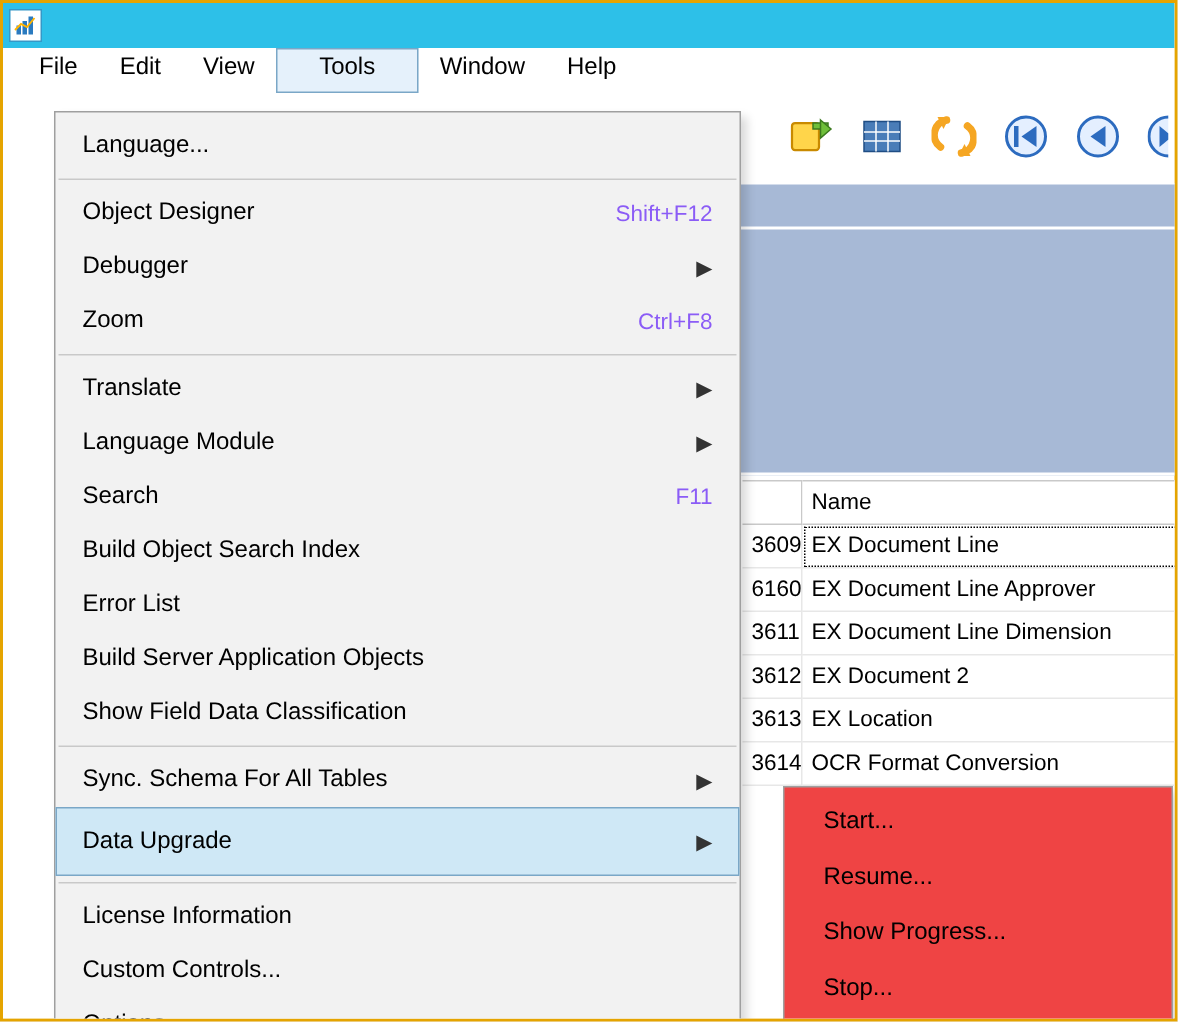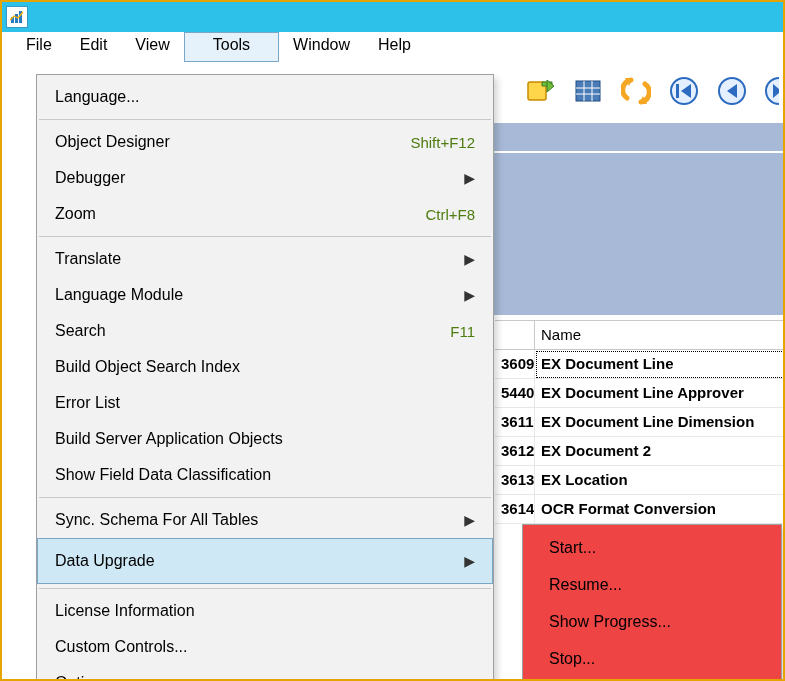--- a/index.html
+++ b/index.html
@@ -14,27 +14,27 @@
   .toolbar-area { height:60px; background:#fff; position:relative; }
   .toolbar-icons { position:absolute; right:4px; top:14px; display:flex; align-items:center; gap:18px; }
   .tb-btn svg { display:block; }
   .blue-strip { position:absolute; left:492px; top:120px; width:293px; height:195px; background:#a7b9d6; border-top:1px solid #fff; border-bottom:2px solid #fff; }
   .blue-strip::after { content:""; position:absolute; left:0; right:0; top:28px; height:2px; background:#fff; }
   .table-area { position:absolute; left:0px; top:318px; width:785px; bottom:0; background:#fff; }
   .table-inner { position:absolute; left:493px; top:0; width:292px; }
   .col-id { position:absolute; left:0; top:0; width:40px; }
   .col-name { position:absolute; left:40px; top:0; width:252px; }
   .hdr { height:30px; background:#fff; border-top:1px solid #c9c9c9; border-bottom:1px solid #c9c9c9; border-right:1px solid #c9c9c9; padding:5px 6px; font-size:15px; }
-  .cell { height:29px; border-bottom:1px solid #e7e7e7; border-right:1px solid #e7e7e7; padding:5px 6px; font-size:15px; white-space:nowrap; overflow:hidden;font-weight:bold; }
+  .cell { height:29px; border-bottom:1px solid #e7e7e7; border-right:1px solid #e7e7e7; padding:5px 6px; font-size:15px; white-space:nowrap; overflow:hidden; }
   .cell.id { text-align:right; }
   .cell.sel { outline:1px dotted #000; outline-offset:-2px; }
   .dropdown { position:absolute; left:34px; top:72px; width:458px; background:#f2f2f2; border:1px solid #9f9f9f; box-shadow:4px 4px 6px rgba(0,0,0,0.15); padding:4px 0; }
   .dd-item { height:36px; display:flex; align-items:center; padding:0 18px; font-size:16px; cursor:default; }
   .dd-item .lbl { flex:1; }
-  .dd-item .accel { color:#4d7c0f; font-size:15px; }
+  .dd-item .accel { color:#8b5cf6; font-size:15px; }
   .dd-item .arrow { font-size:14px; color:#333; margin-left:auto; }
   .dd-item.hovered { background:#cfe8f6; border:1px solid #7aa7c7; padding:0 17px; height:46px; }
   .dd-sep { height:1px; background:#c9c9c9; margin:4px 2px; }
   .submenu { position:absolute; left:520px; top:522px; width:260px; background:#ef4444; border:1px solid #9f9f9f; box-shadow:4px 4px 6px rgba(0,0,0,0.15); padding:4px 0; }
   .dd-item.sub { height:37px; padding:0 26px; }
 </style>
 </head>
 <body>
 
 <div class="outer">
@@ -107,21 +107,21 @@
     </div>
   </div>
 
   <div class="blue-strip"></div>
 
   <div class="table-area">
     <div class="table-inner">
       <div class="col-id">
         <div class="hdr"></div>
         <div class="cell id">3609</div>
-        <div class="cell id">5440</div>
+        <div class="cell id">6160</div>
         <div class="cell id">3611</div>
         <div class="cell id">3612</div>
         <div class="cell id">3613</div>
         <div class="cell id">3614</div>
       </div>
       <div class="col-name">
         <div class="hdr">Name</div>
         <div class="cell sel">EX Document Line</div>
         <div class="cell">EX Document Line Approver</div>
         <div class="cell">EX Document Line Dimension</div>

